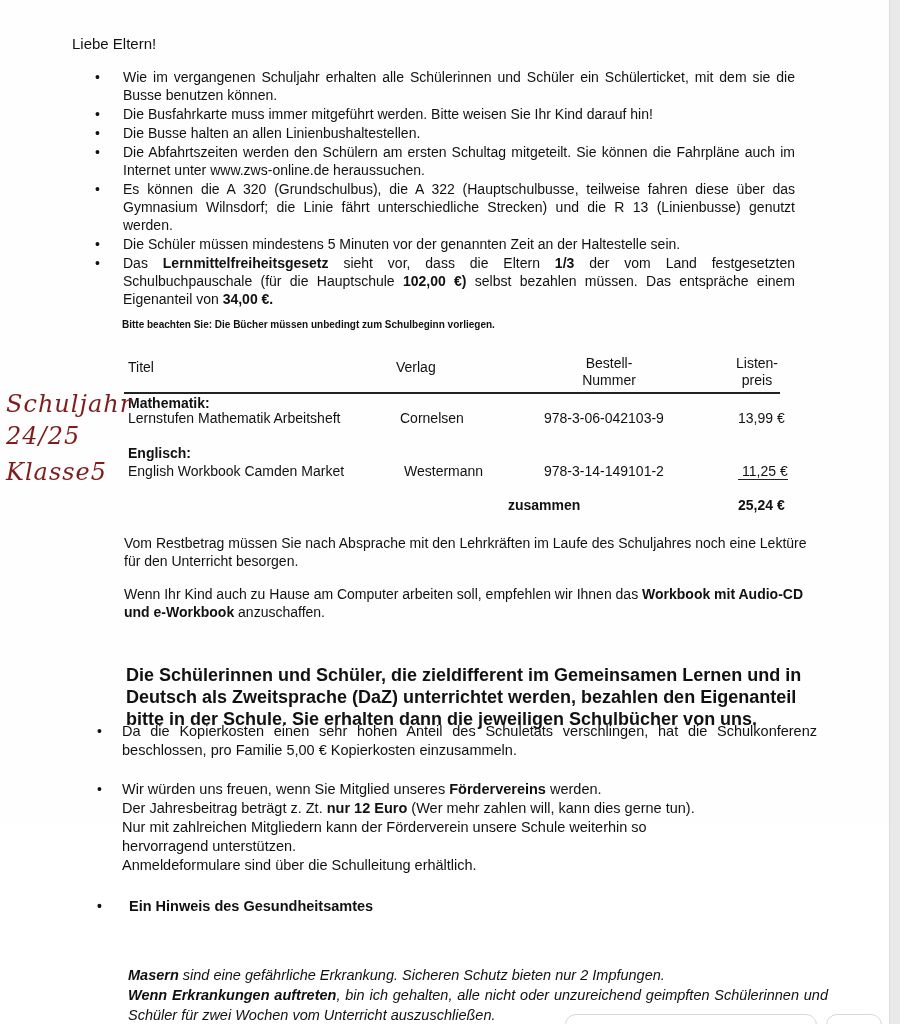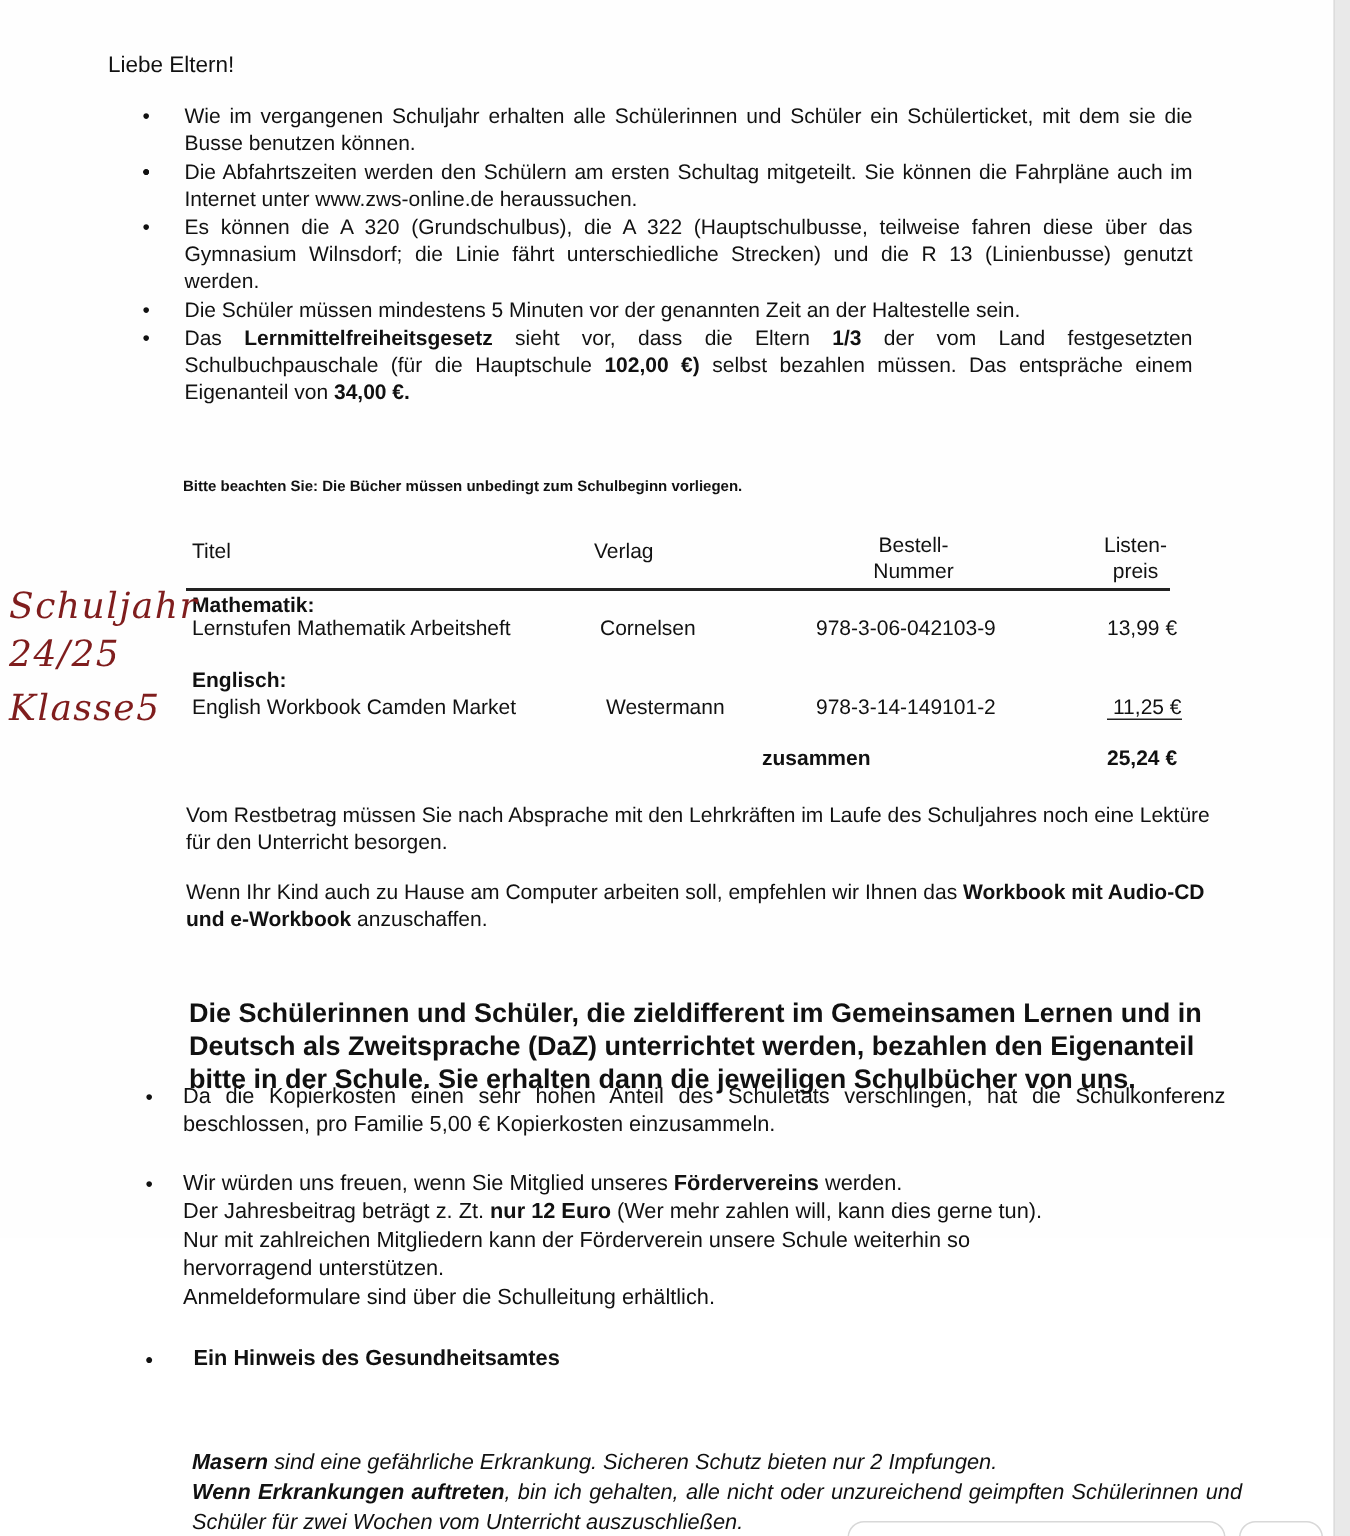--- a/index.html
+++ b/index.html
@@ -29,22 +29,22 @@
 </style>
 </head>
 <body>
 
 <div class="page">
 
   <div class="greeting">Liebe Eltern!</div>
 
   <div class="blist" style="top:68px;">
     <div class="bitem"><span class="dot">•</span><span>Wie im vergangenen Schuljahr erhalten alle Schülerinnen und Schüler ein Schülerticket, mit dem sie die Busse benutzen können.</span></div>
-    <div class="bitem"><span class="dot">•</span></div>
-    <div class="bitem"><span class="dot">•</span></div>
+    <div class="bitem"><span class="dot">•</span><span>Die Busfahrkarte muss immer mitgeführt werden. Bitte weisen Sie Ihr Kind darauf hin!</span></div>
+    <div class="bitem"><span class="dot">•</span><span>Die Busse halten an allen Linienbushaltestellen.</span></div>
     <div class="bitem"><span class="dot">•</span><span>Die Abfahrtszeiten werden den Schülern am ersten Schultag mitgeteilt. Sie können die Fahrpläne auch im Internet unter www.zws-online.de  heraussuchen.</span></div>
     <div class="bitem"><span class="dot">•</span><span>Es können die A 320 (Grundschulbus), die A 322 (Hauptschulbusse, teilweise fahren diese über das Gymnasium Wilnsdorf; die Linie fährt unterschiedliche Strecken) und die R 13 (Linienbusse) genutzt werden.</span></div>
     <div class="bitem"><span class="dot">•</span><span>Die Schüler müssen mindestens 5 Minuten vor der genannten Zeit an der Haltestelle sein.</span></div>
     <div class="bitem"><span class="dot">•</span><span>Das </span><b>Lernmittelfreiheitsgesetz</b><span> sieht vor, dass die Eltern </span><b>1/3</b><span> der vom Land festgesetzten Schulbuchpauschale (für die Hauptschule </span><b>102,00 €)</b><span> selbst bezahlen müssen. Das entspräche einem Eigenanteil von </span><b>34,00 €.</b></div>
   </div>
 
   <div class="note">Bitte beachten Sie: Die Bücher müssen unbedingt zum Schulbeginn vorliegen.</div>
 
   <div class="table">
     <div class="th" style="left:4px;top:4px;">Titel</div>

